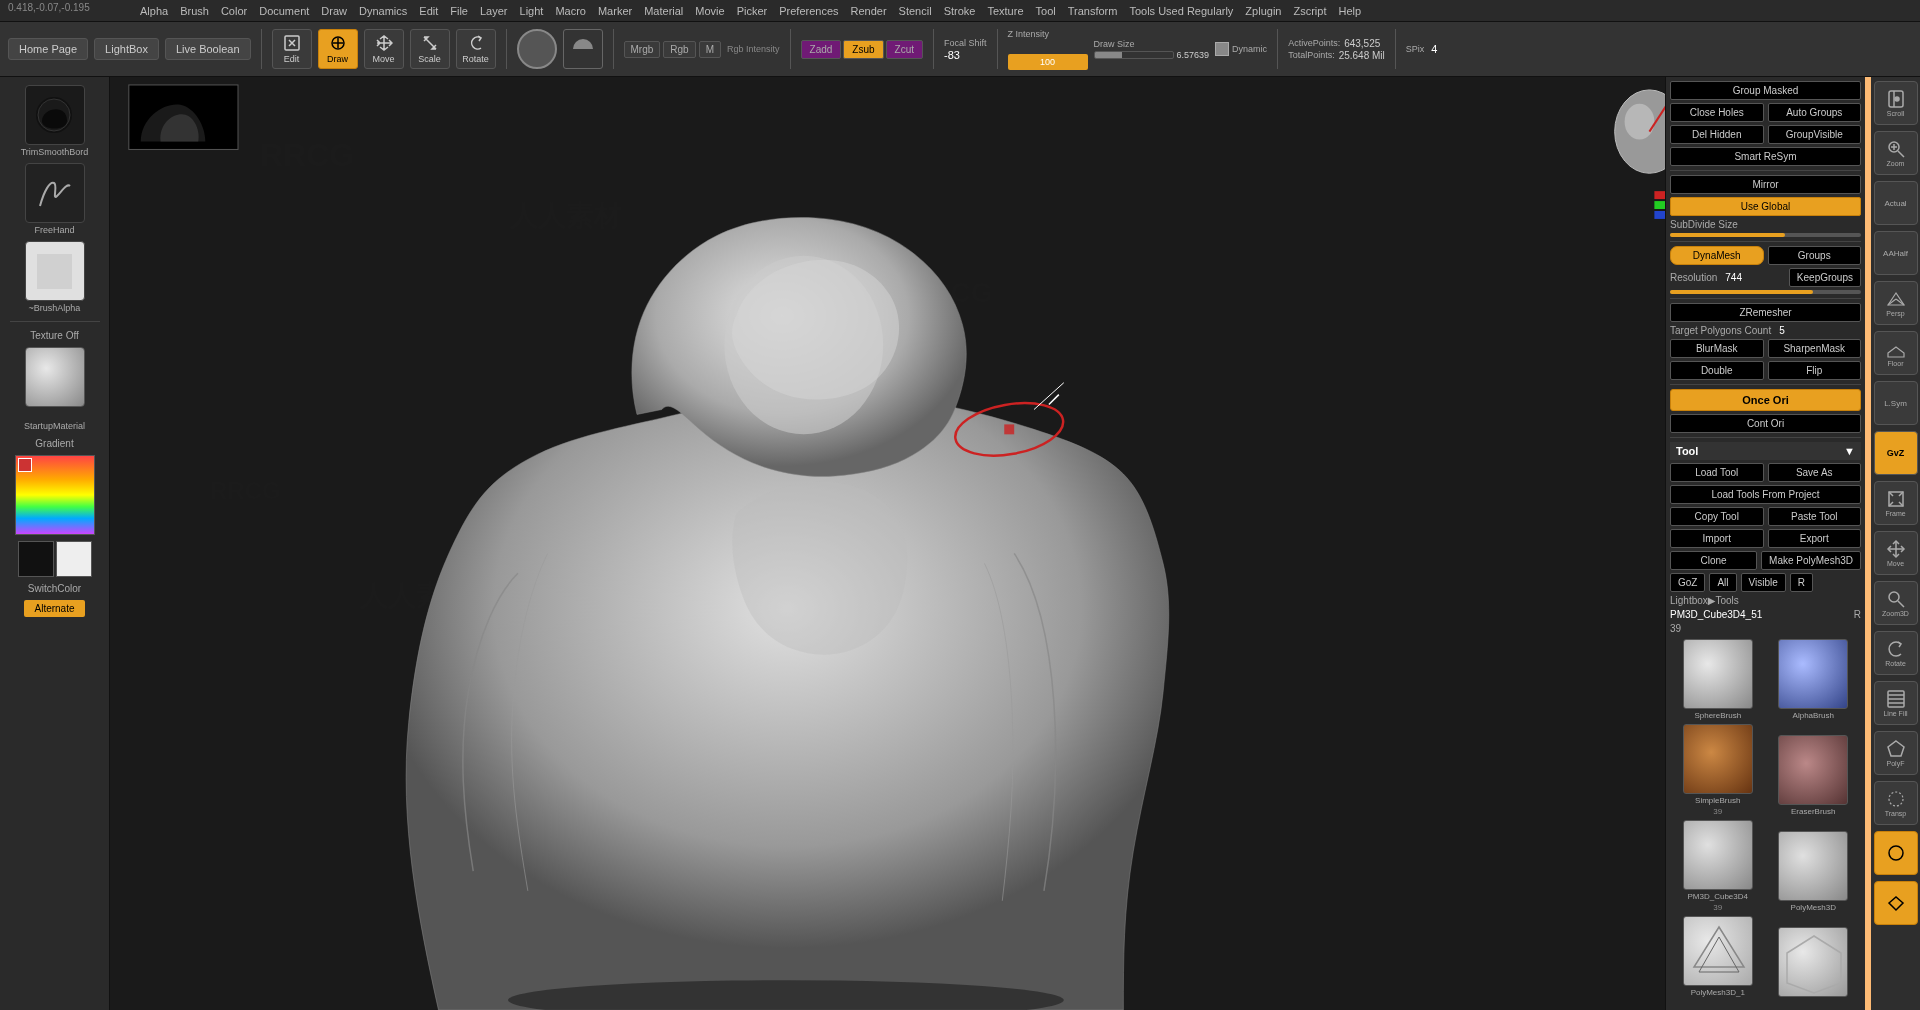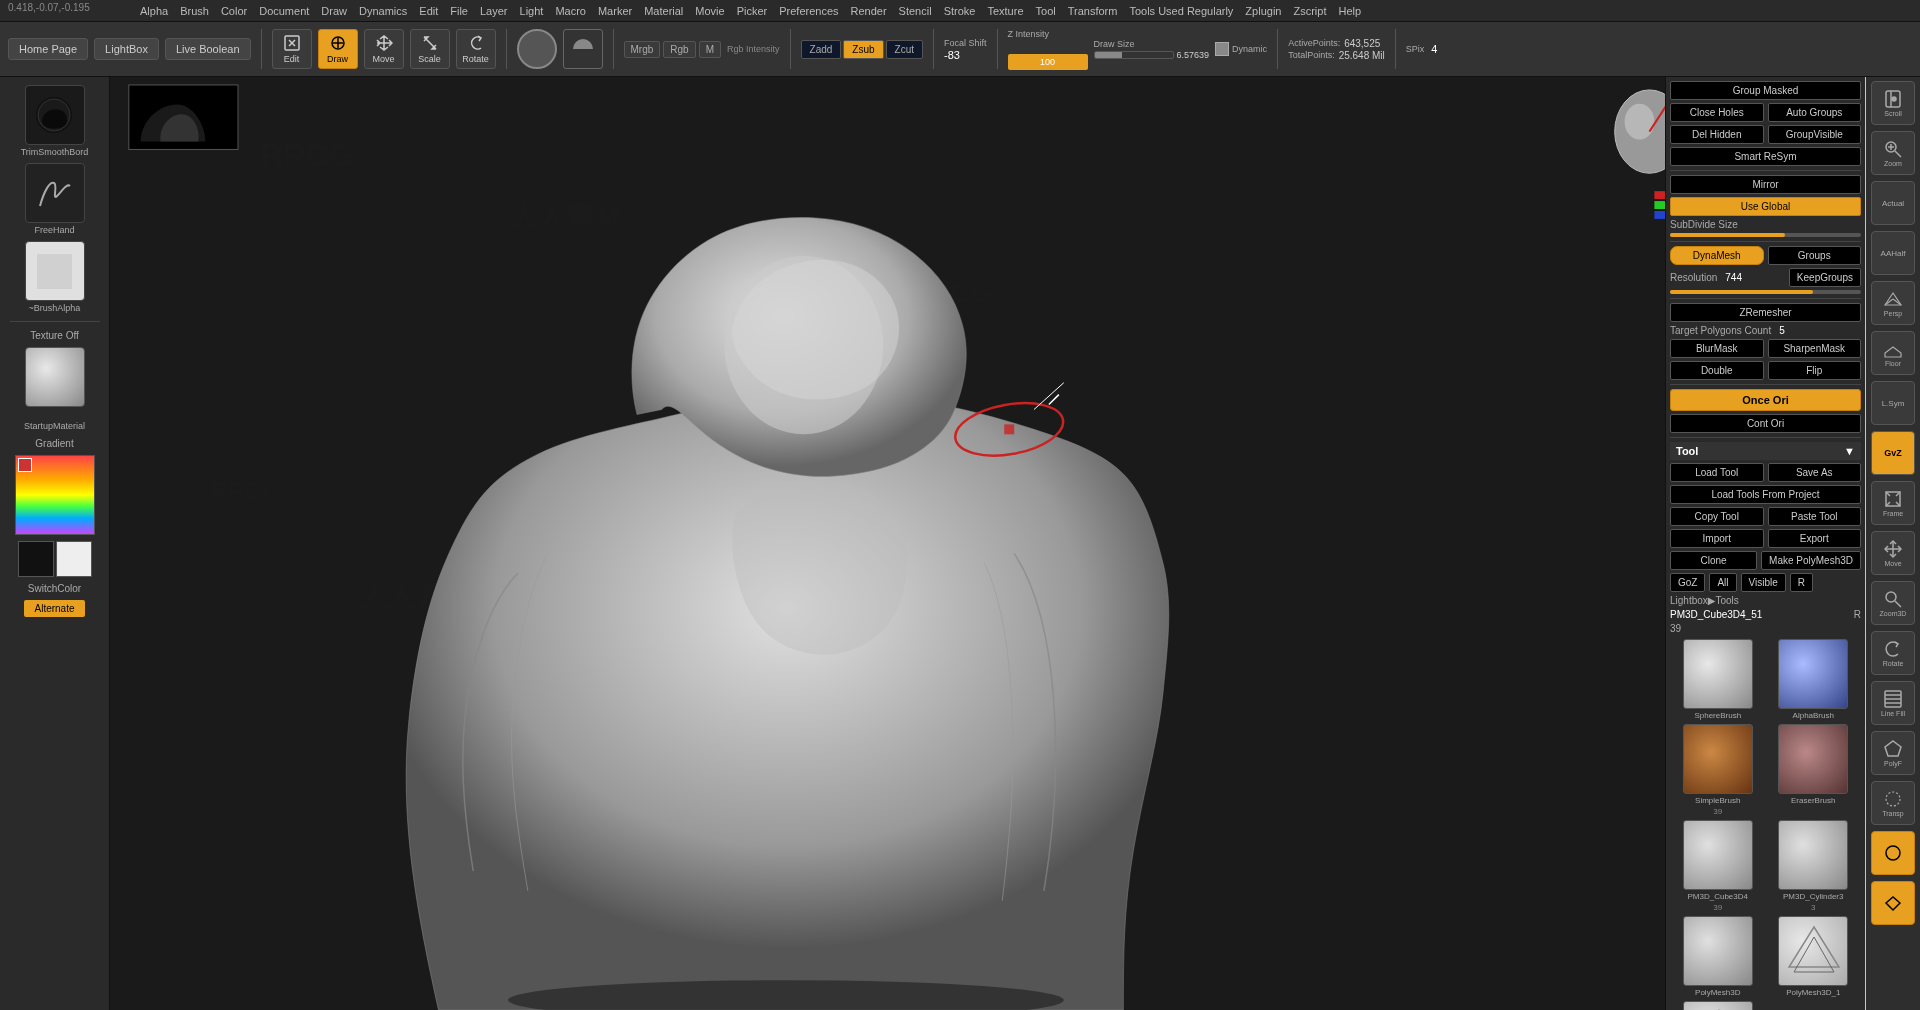--- a/index.html
+++ b/index.html
@@ -170,21 +170,21 @@
     }
 
     
     #far-right-panel {
       position: absolute;
       top: 77px;
       right: 0;
       width: 55px;
       height: calc(100% - 77px);
       background: #2e2e2e;
-      border-left: 1px solid #fdba74;
+      border-left: 6px solid #fdba74;
       z-index: 51;
       display: flex;
       flex-direction: column;
       align-items: center;
       gap: 6px;
       padding: 4px 2px;
       overflow: hidden;
     }
 
     .side-icon-btn {
@@ -273,20 +273,21 @@
       grid-template-columns: 1fr 1fr;
       gap: 4px;
       padding: 2px;
     }
     .tool-grid-item {
       display: flex;
       flex-direction: column;
       align-items: center;
       gap: 2px;
       cursor: pointer;
+      justify-content: flex-end;
     }
     .tool-thumb {
       width: 70px;
       height: 70px;
       background: radial-gradient(circle at 35% 35%, #e8e8e8, #888);
       border: 1px solid #555;
       border-radius: 3px;
     }
     .tool-thumb.blue-sphere {
       background: radial-gradient(circle at 35% 35%, #99aaff, #223388);
@@ -439,21 +440,21 @@
       cursor: pointer;
       border-radius: 2px;
     }
 
     
     .z-btn-group {
       display: flex;
       gap: 2px;
     }
     .z-btn {
-      background: #0f172a;
+      background: #701a75;
       border: 1px solid #555;
       color: #aaa;
       padding: 3px 8px;
       font-size: 10px;
       cursor: pointer;
       border-radius: 2px;
     }
     .z-btn.active { background: #e8a020; color: #000; }
 
     
@@ -1069,25 +1070,20 @@
         <div class="tool-thumb" style="background:radial-gradient(circle at 40% 40%, #bb8888, #553333);"></div>
         <span class="tool-name">EraserBrush</span>
       </div>
 
       <div class="tool-grid-item">
         <div class="tool-thumb" style="background:radial-gradient(circle at 35% 35%, #e0e0e0, #888);"></div>
         <span class="tool-name">PM3D_Cube3D4</span>
         <span class="tool-count">39</span>
       </div>
 
-      <div class="tool-grid-item">
-        <div class="tool-thumb" style="background:radial-gradient(circle at 35% 35%, #e0e0e0, #888);"></div>
-        <span class="tool-name">PM3D_Cylinder3</span>
-        <span class="tool-count">3</span>
-      </div>
 
       <div class="tool-grid-item">
         <div class="tool-thumb" style="background:radial-gradient(circle at 35% 35%, #e0e0e0, #888);"></div>
         <span class="tool-name">PolyMesh3D</span>
       </div>
 
       <div class="tool-grid-item">
         <div class="tool-thumb" style="background:radial-gradient(circle at 35% 35%, #e8e8e8, #aaa);position:relative;overflow:hidden;">
           <svg width="70" height="70" viewBox="0 0 70 70" style="position:absolute;top:0;left:0;">
             <polygon points="35,10 60,50 10,50" fill="none" stroke="#888" stroke-width="1.5"></polygon>

